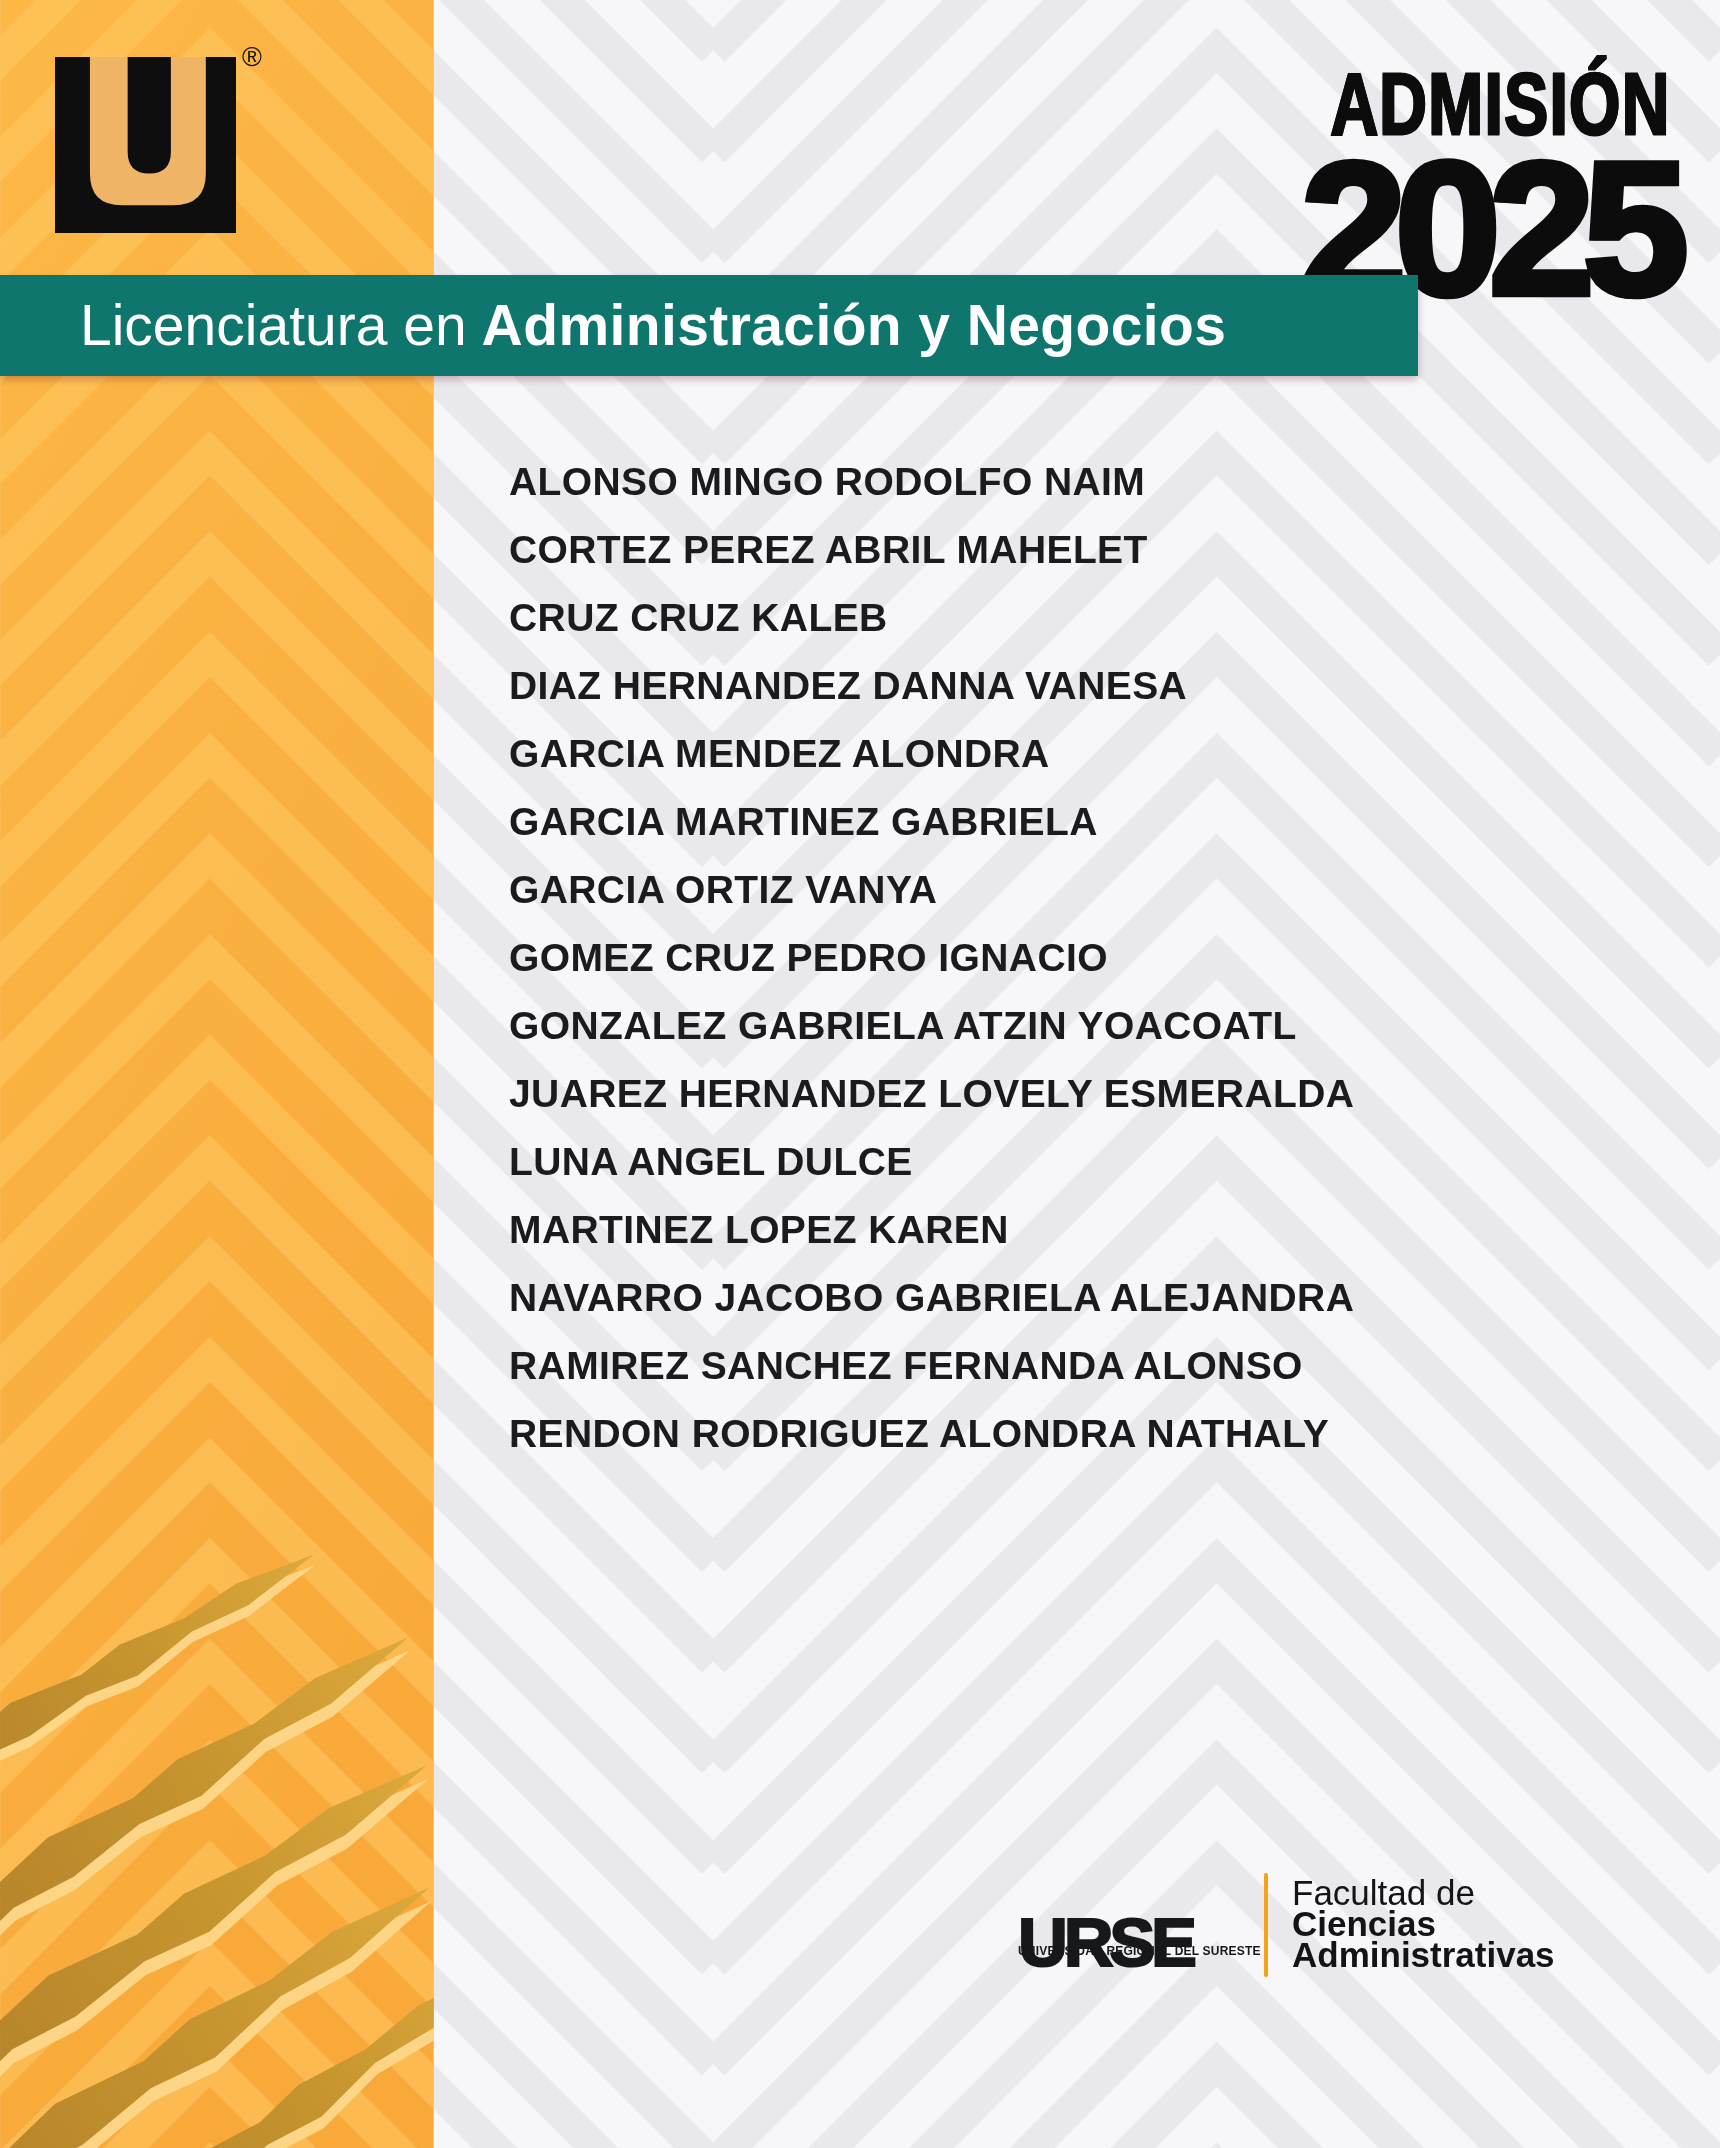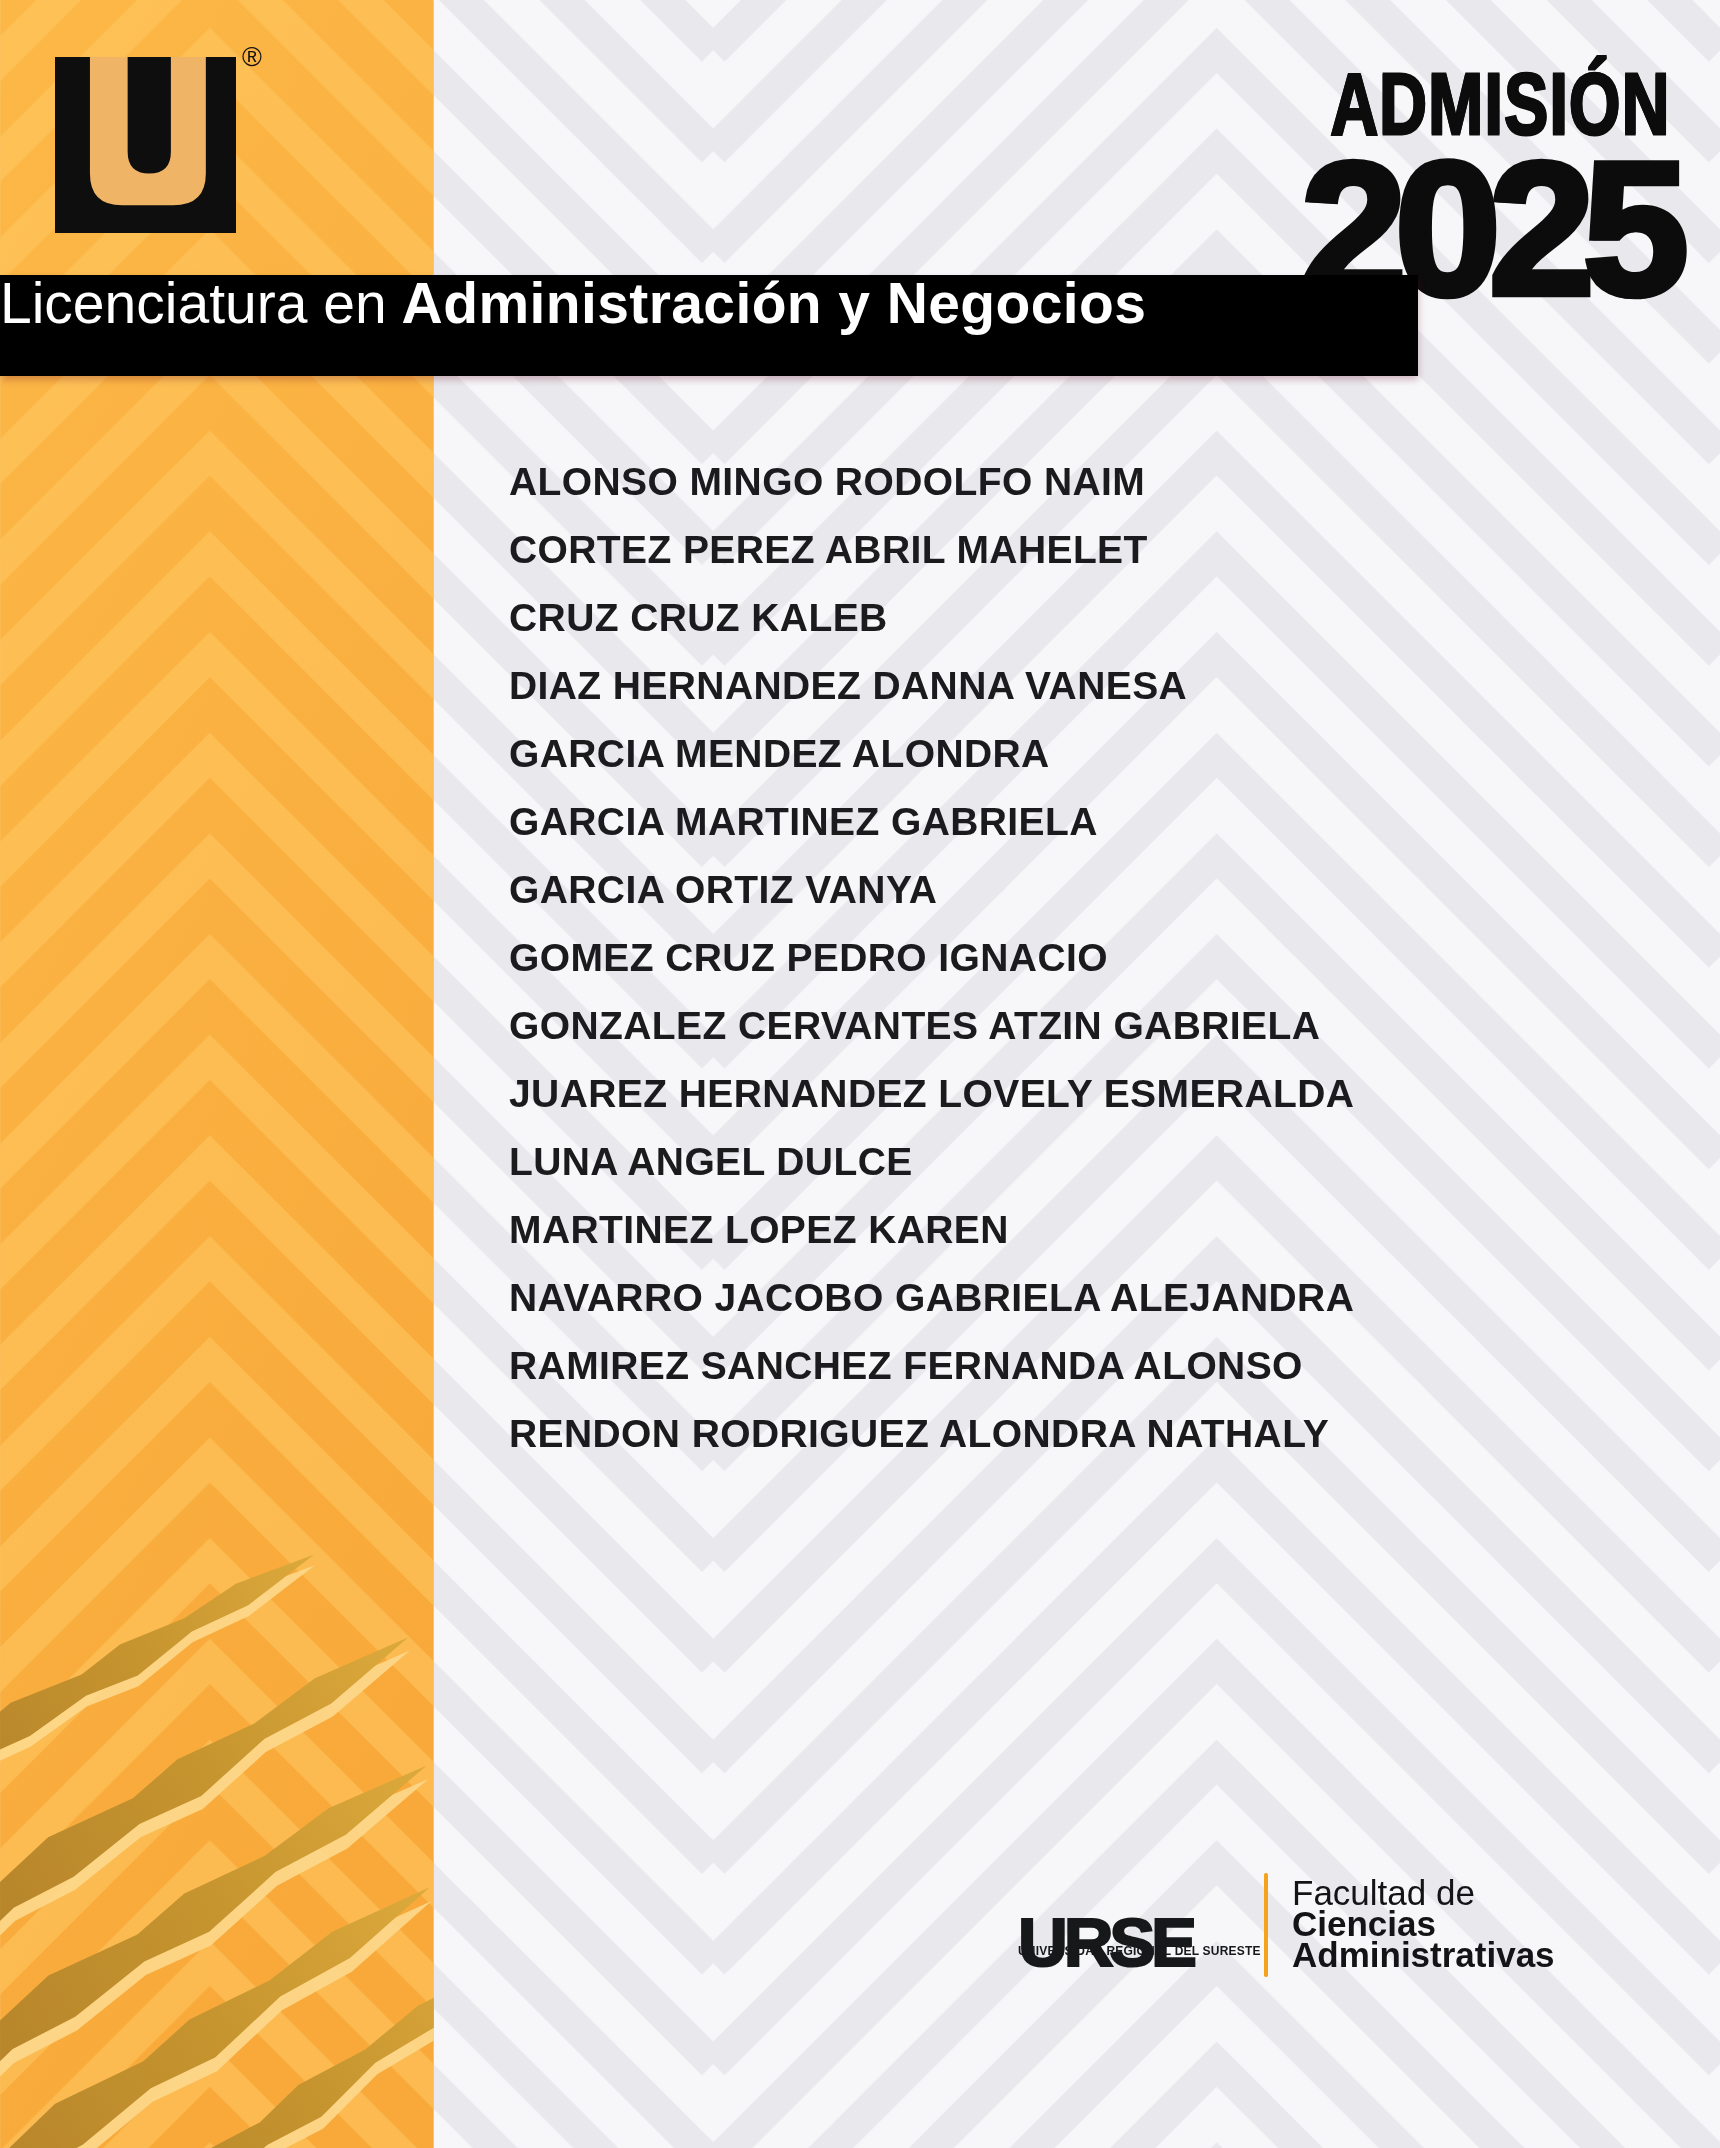--- a/index.html
+++ b/index.html
@@ -36,24 +36,24 @@
     position:absolute;top:133px;right:44px;z-index:3;
     font-size:190px;line-height:1;font-weight:900;color:#0C0C0C;
     letter-spacing:-11.7px;white-space:nowrap;
     -webkit-text-stroke:6.7px #0C0C0C;
     text-shadow:2.5px 0 #0C0C0C,-2.5px 0 #0C0C0C,0 2.5px #0C0C0C,0 -2.5px #0C0C0C;
   }
 
   
   .banner{
     position:absolute;left:0;top:275px;width:1418px;height:101px;z-index:4;
-    background:#000000;
+    background:#0f766e;
     color:#FFFFFF;
-    display:flex;
-    box-sizing:border-box;
+    display:flex;align-items:center;
+    padding-left:80px;box-sizing:border-box;
     font-size:57px;line-height:1;white-space:nowrap;
     box-shadow:0 4.2px 7.6px rgba(110,18,40,0.30);
   }
   .banner .light{font-weight:400;margin-right:15px;}
   .banner .bold{font-weight:800;letter-spacing:0.4px;}
 
   
   .names{
     position:absolute;left:509px;top:448px;z-index:3;
     color:#1B1B1E;
@@ -179,21 +179,21 @@
 
   <div class="names">
     <div class="name-row">ALONSO MINGO RODOLFO NAIM</div>
     <div class="name-row">CORTEZ PEREZ ABRIL MAHELET</div>
     <div class="name-row">CRUZ CRUZ KALEB</div>
     <div class="name-row">DIAZ HERNANDEZ DANNA VANESA</div>
     <div class="name-row">GARCIA MENDEZ ALONDRA</div>
     <div class="name-row">GARCIA MARTINEZ GABRIELA</div>
     <div class="name-row">GARCIA ORTIZ VANYA</div>
     <div class="name-row">GOMEZ CRUZ PEDRO IGNACIO</div>
-    <div class="name-row">GONZALEZ CERVANTES ATZIN GABRIELA</div>
+    <div class="name-row">GONZALEZ GABRIELA ATZIN YOACOATL</div>
     <div class="name-row">JUAREZ HERNANDEZ LOVELY ESMERALDA</div>
     <div class="name-row">LUNA ANGEL DULCE</div>
     <div class="name-row">MARTINEZ LOPEZ KAREN</div>
     <div class="name-row">NAVARRO JACOBO GABRIELA ALEJANDRA</div>
     <div class="name-row">RAMIREZ SANCHEZ FERNANDA ALONSO</div>
     <div class="name-row">RENDON RODRIGUEZ ALONDRA NATHALY</div>
   </div>
 
   <div class="footer">
     <div class="urse-brand">URSE</div>

